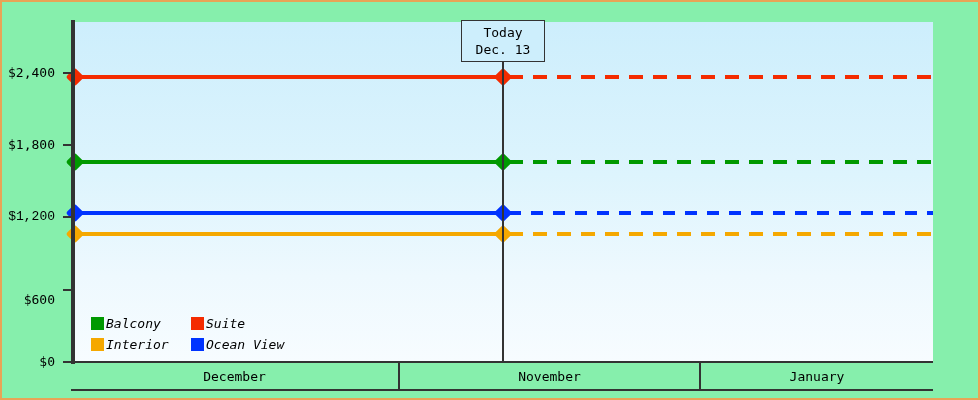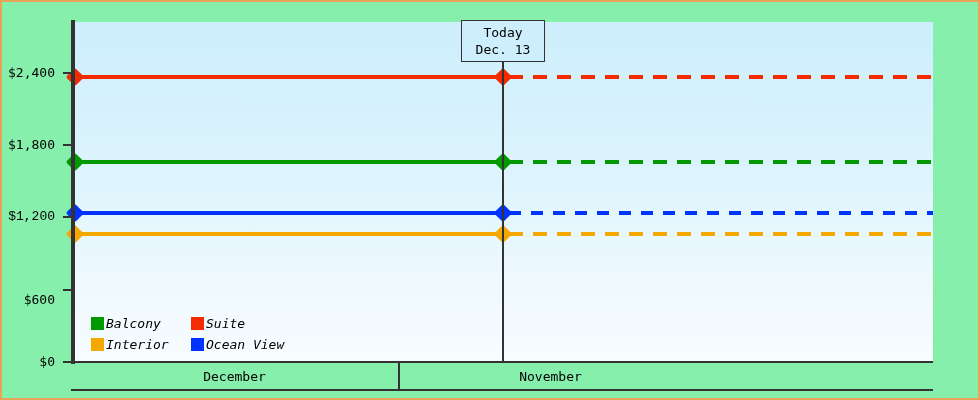--- a/index.html
+++ b/index.html
@@ -239,15 +239,16 @@
     </div>
     <div class="legend-entry">
       <span class="legend-swatch" style="background:#0033ff;"></span>
       <span class="legend-text">Ocean View</span>
     </div>
   </div>
 
   <div id="month-axis">
     <div class="month-cell" style="width:329px;">December</div>
     <div class="month-cell" style="width:301px;">November</div>
+    <div class="month-cell" style="width:232px;">January</div>
   </div>
 
 </div>
 
 </body></html>

